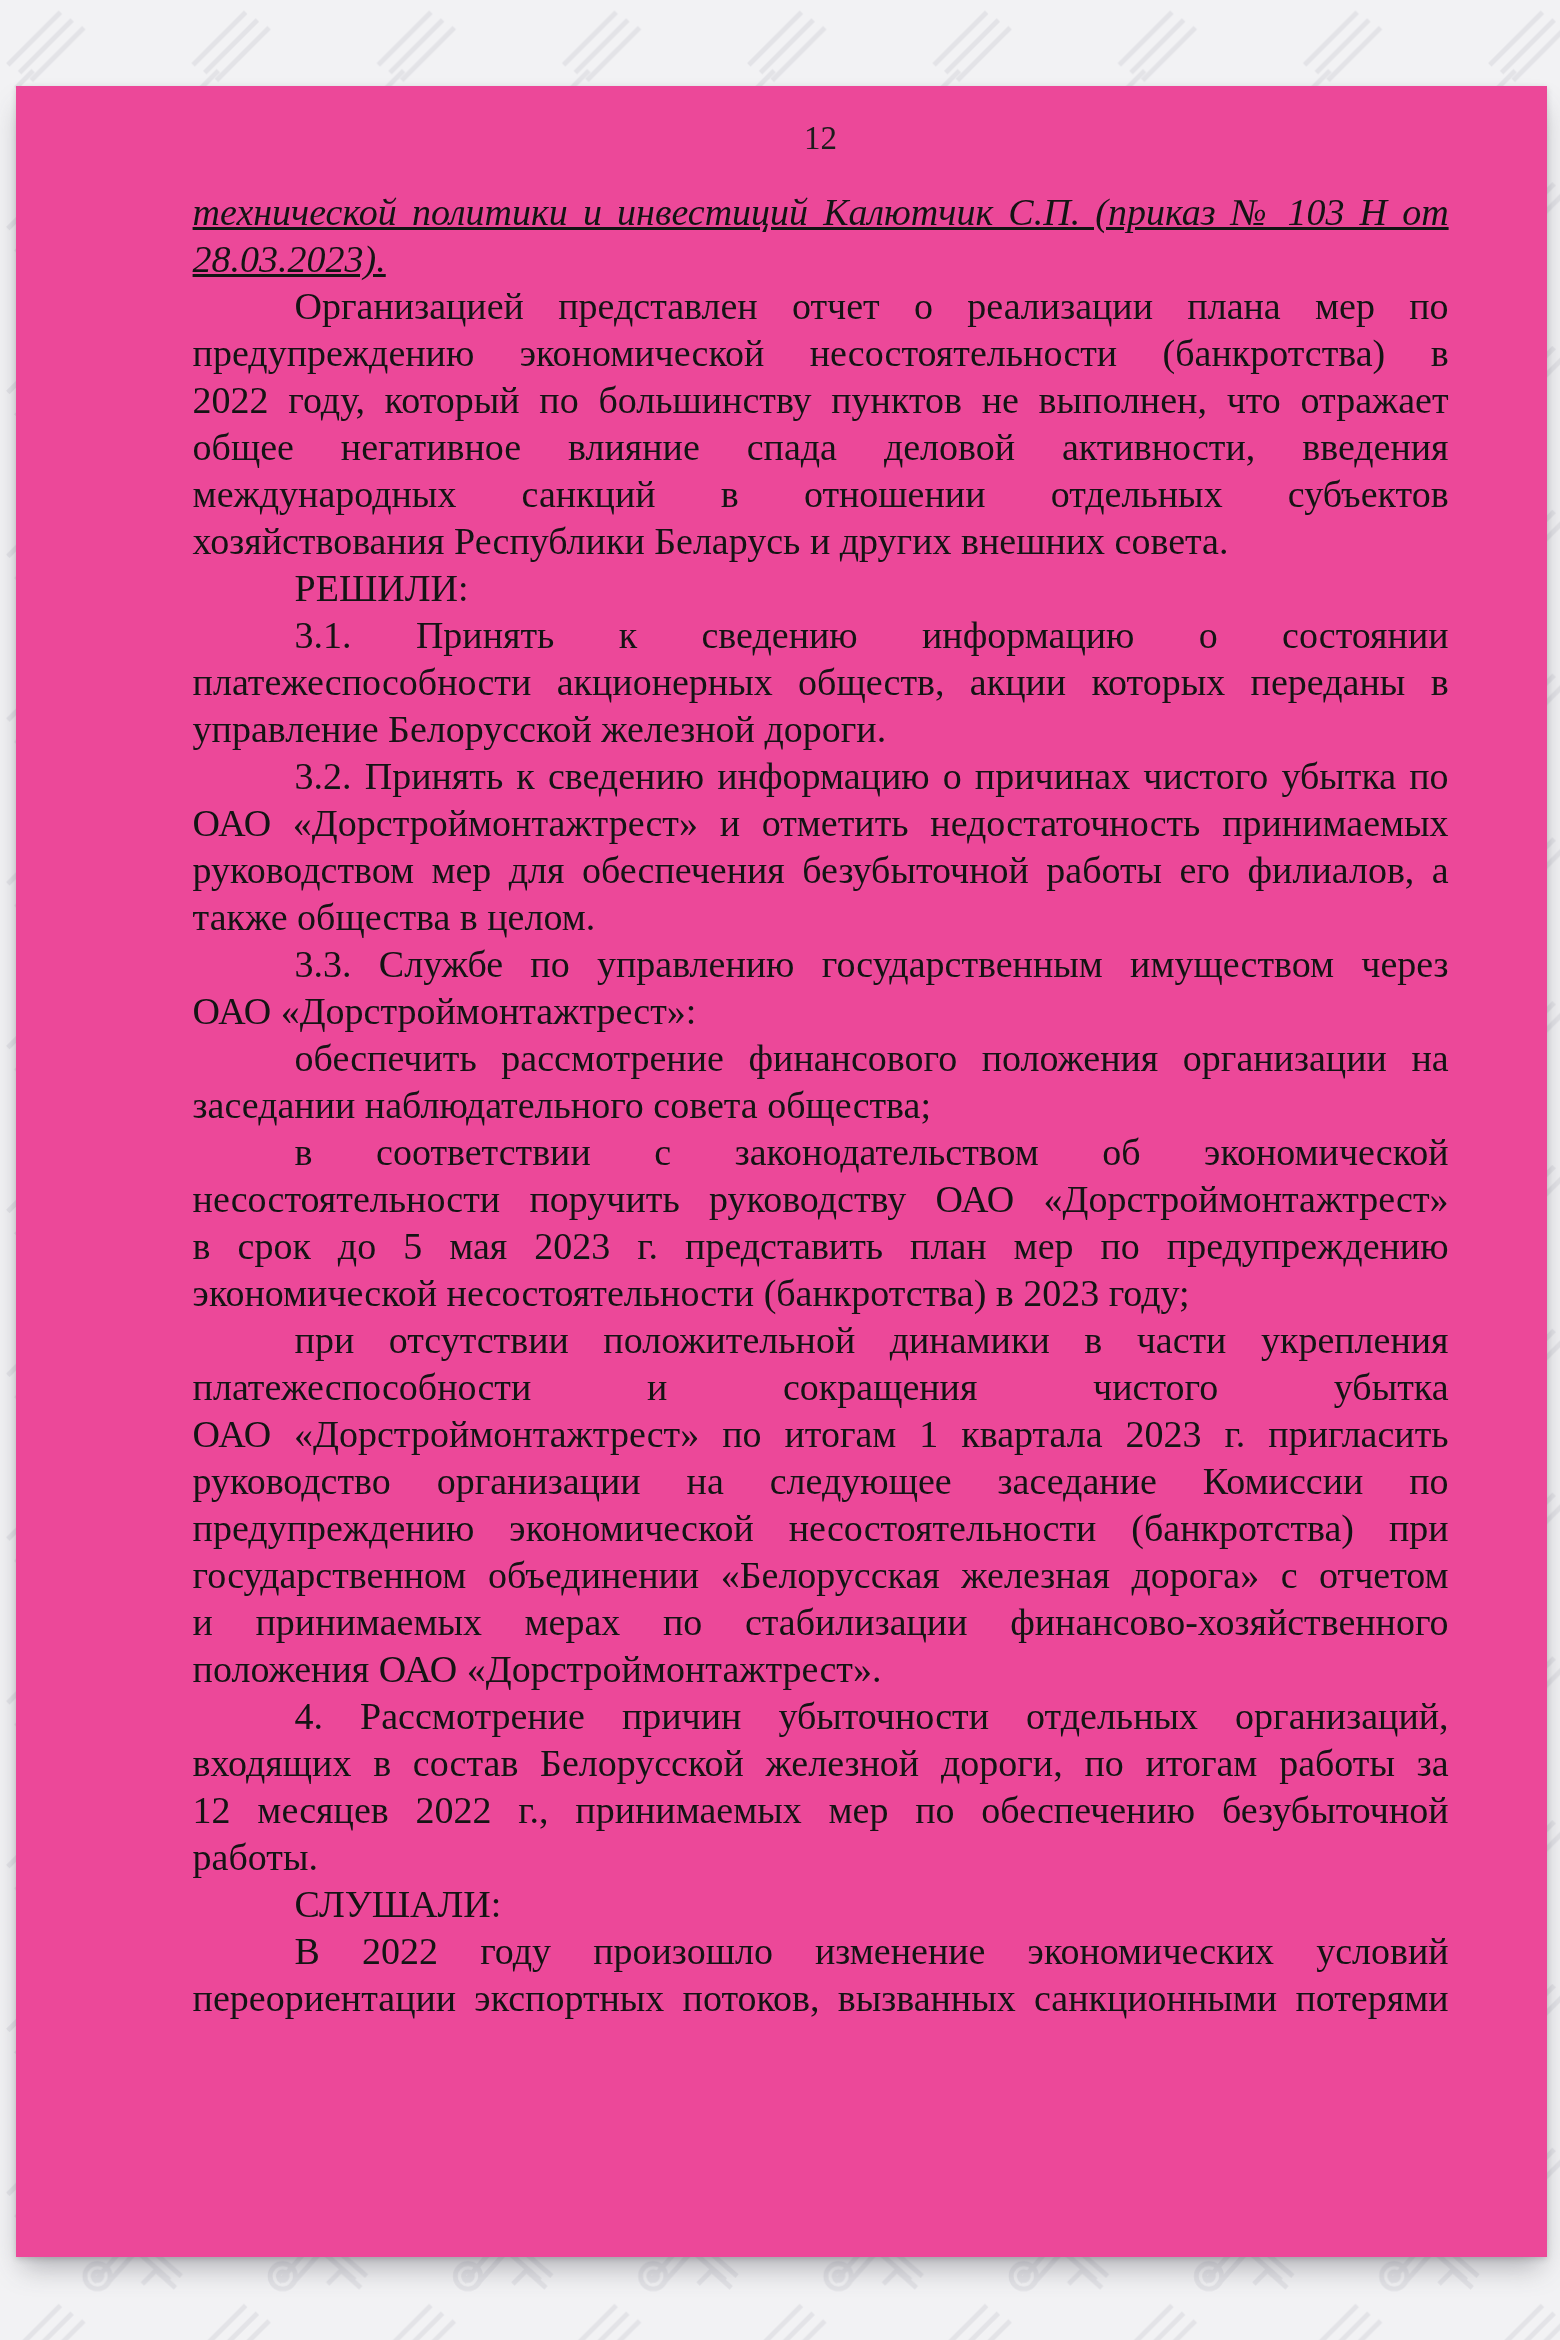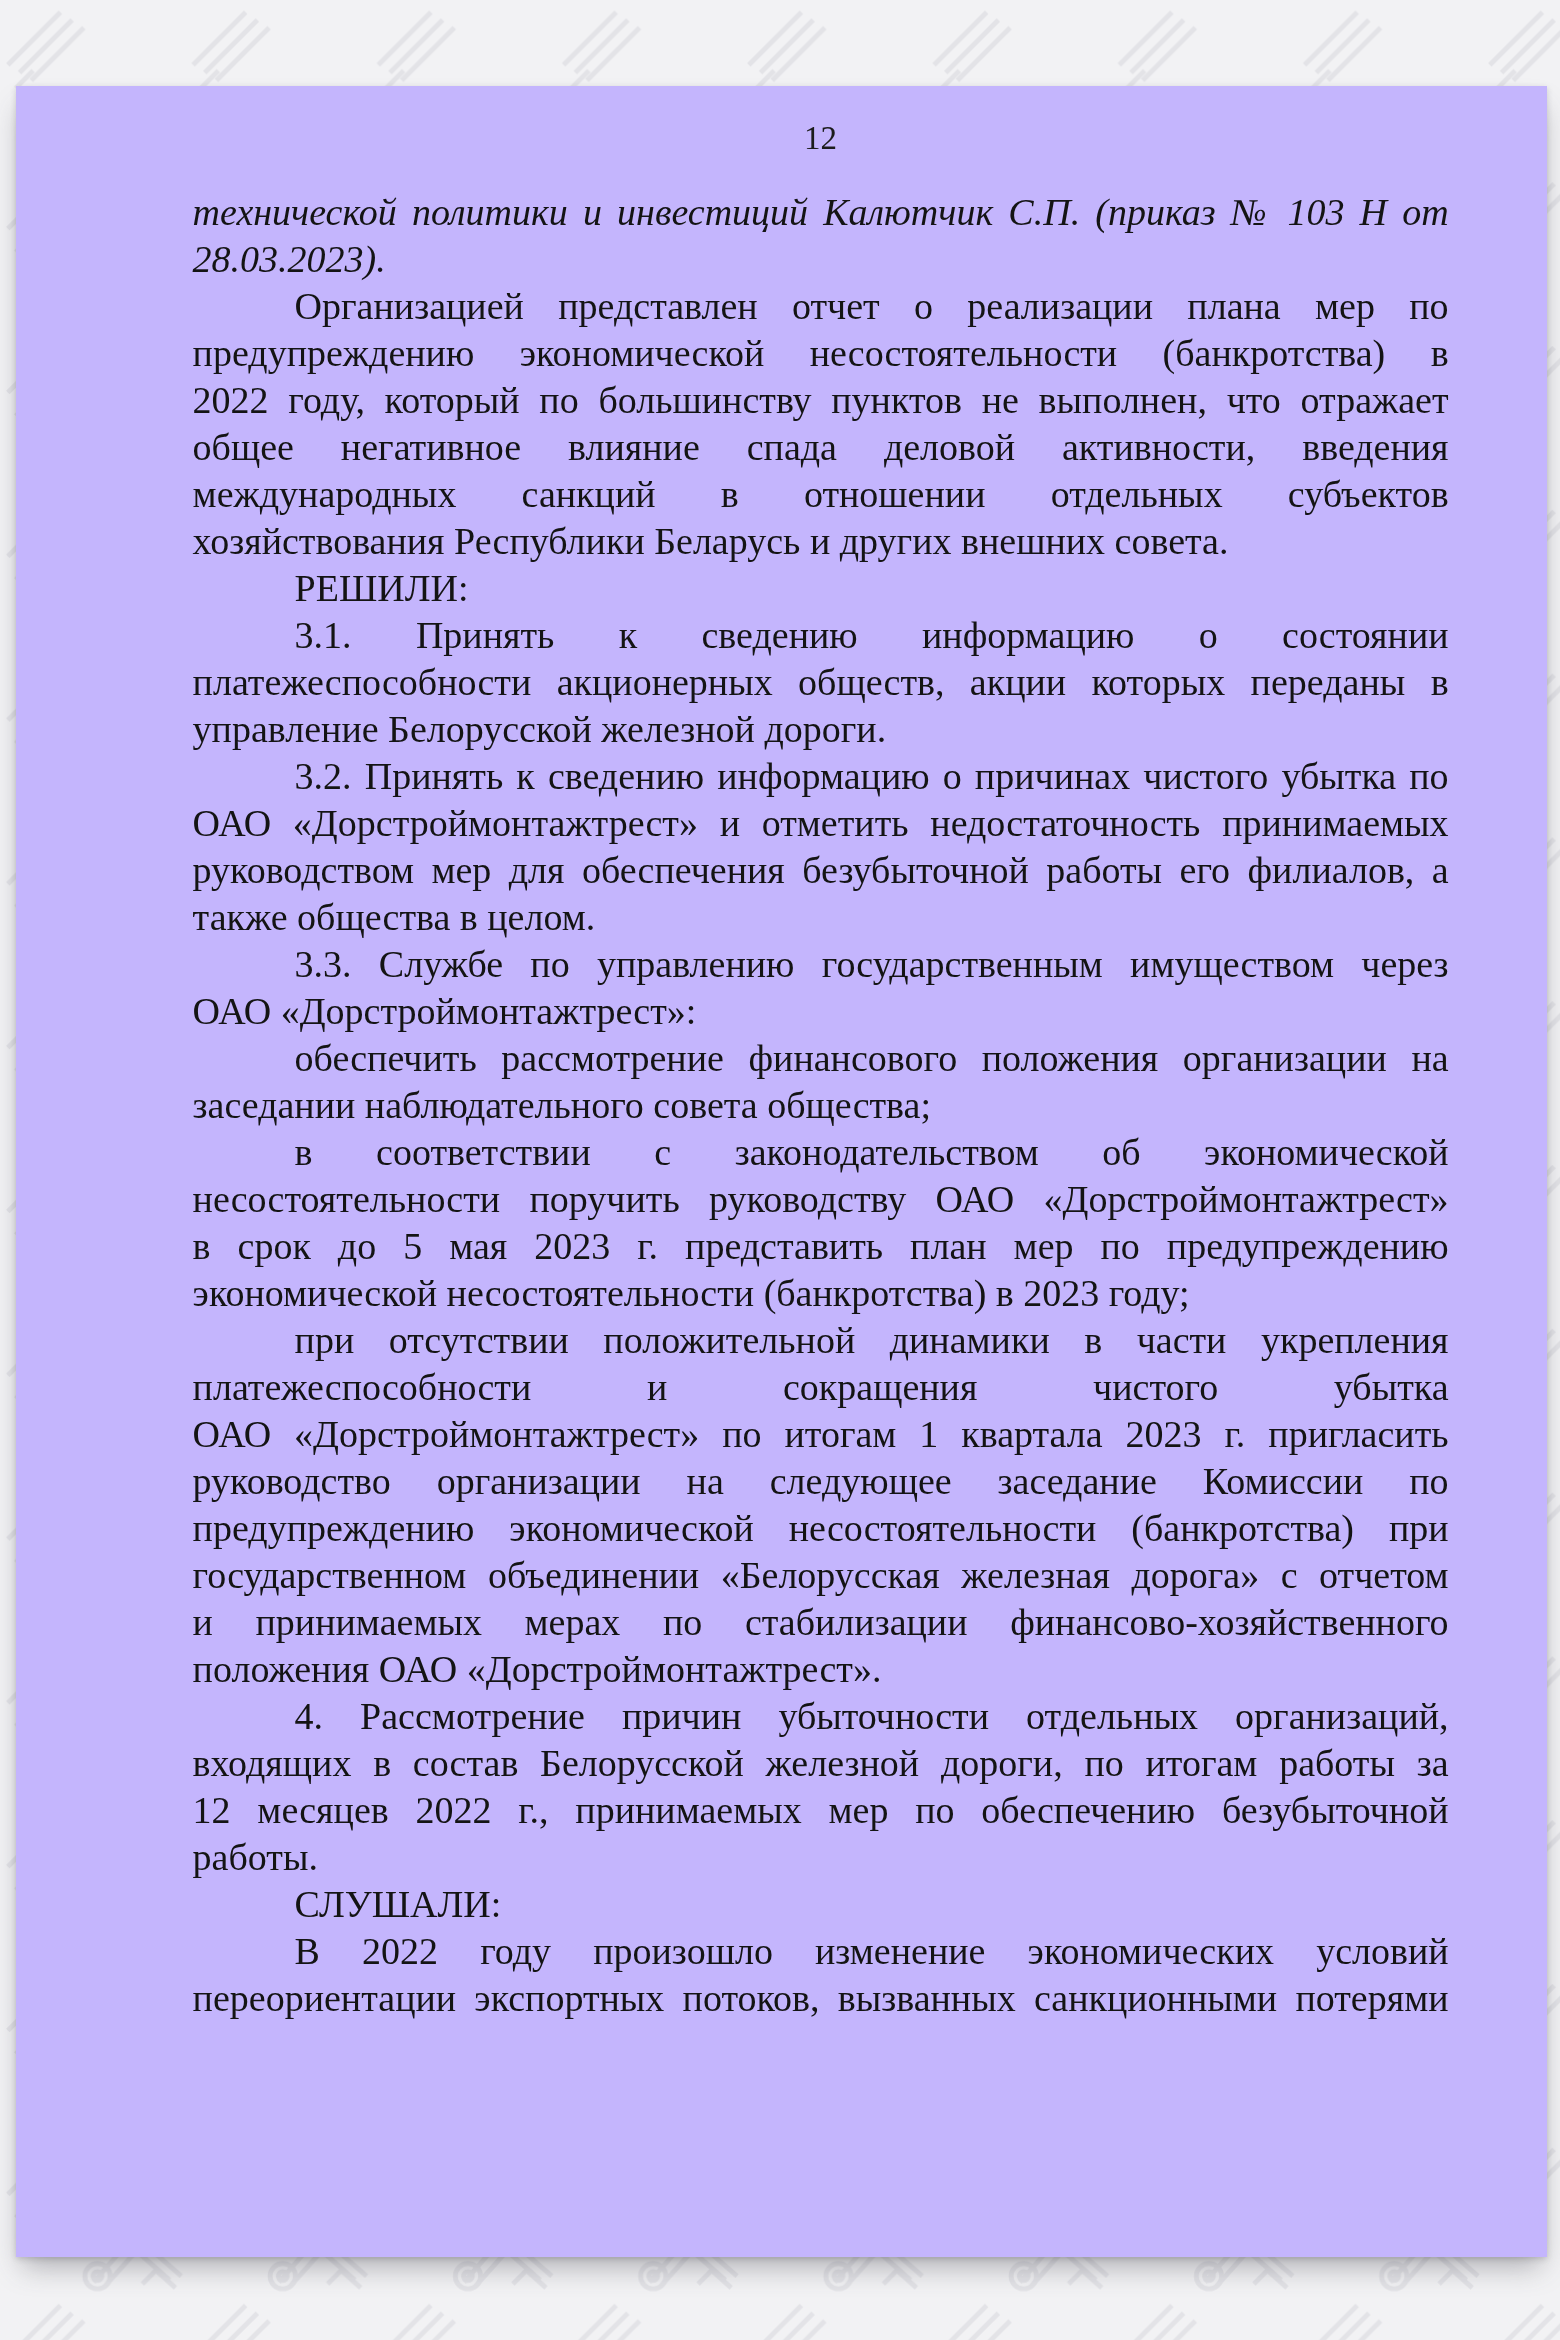--- a/index.html
+++ b/index.html
@@ -8,37 +8,37 @@
     position:relative;
     overflow:hidden;
     background:#f2f2f4;
     font-family:"Liberation Serif","DejaVu Serif",serif;
   }
   .bg{position:absolute;left:0;top:0;width:1560px;height:2341px;}
   .page{
     position:absolute;
     left:15.6px;top:86px;
     width:1531px;height:2171px;
-    background:#c4b5fd;
+    background:#ec4899;
     box-shadow:0 2px 5.9px rgba(40,40,45,.18), 0 15.6px 27px -5.9px rgba(70,70,80,.40);
   }
   .content{
     position:absolute;
     left:177px;top:33px;
     width:1256px;
   }
   .page-number{
     text-align:center;
     font-size:33px;
     line-height:39px;
     color:#1c1c1c;
   }
   .doc{margin-top:31px;color:#141414;}
   .para{font-size:38px;}
-  .para.italic{font-style:italic;}
+  .para.italic{font-style:italic;text-decoration:underline;}
   .line{
     line-height:47px;
     height:47px;
     overflow:visible;
     text-align:justify;
     text-align-last:justify;
   }
   .line.last{text-align-last:left;}
   .line.indent{text-indent:102px;}
 </style>

